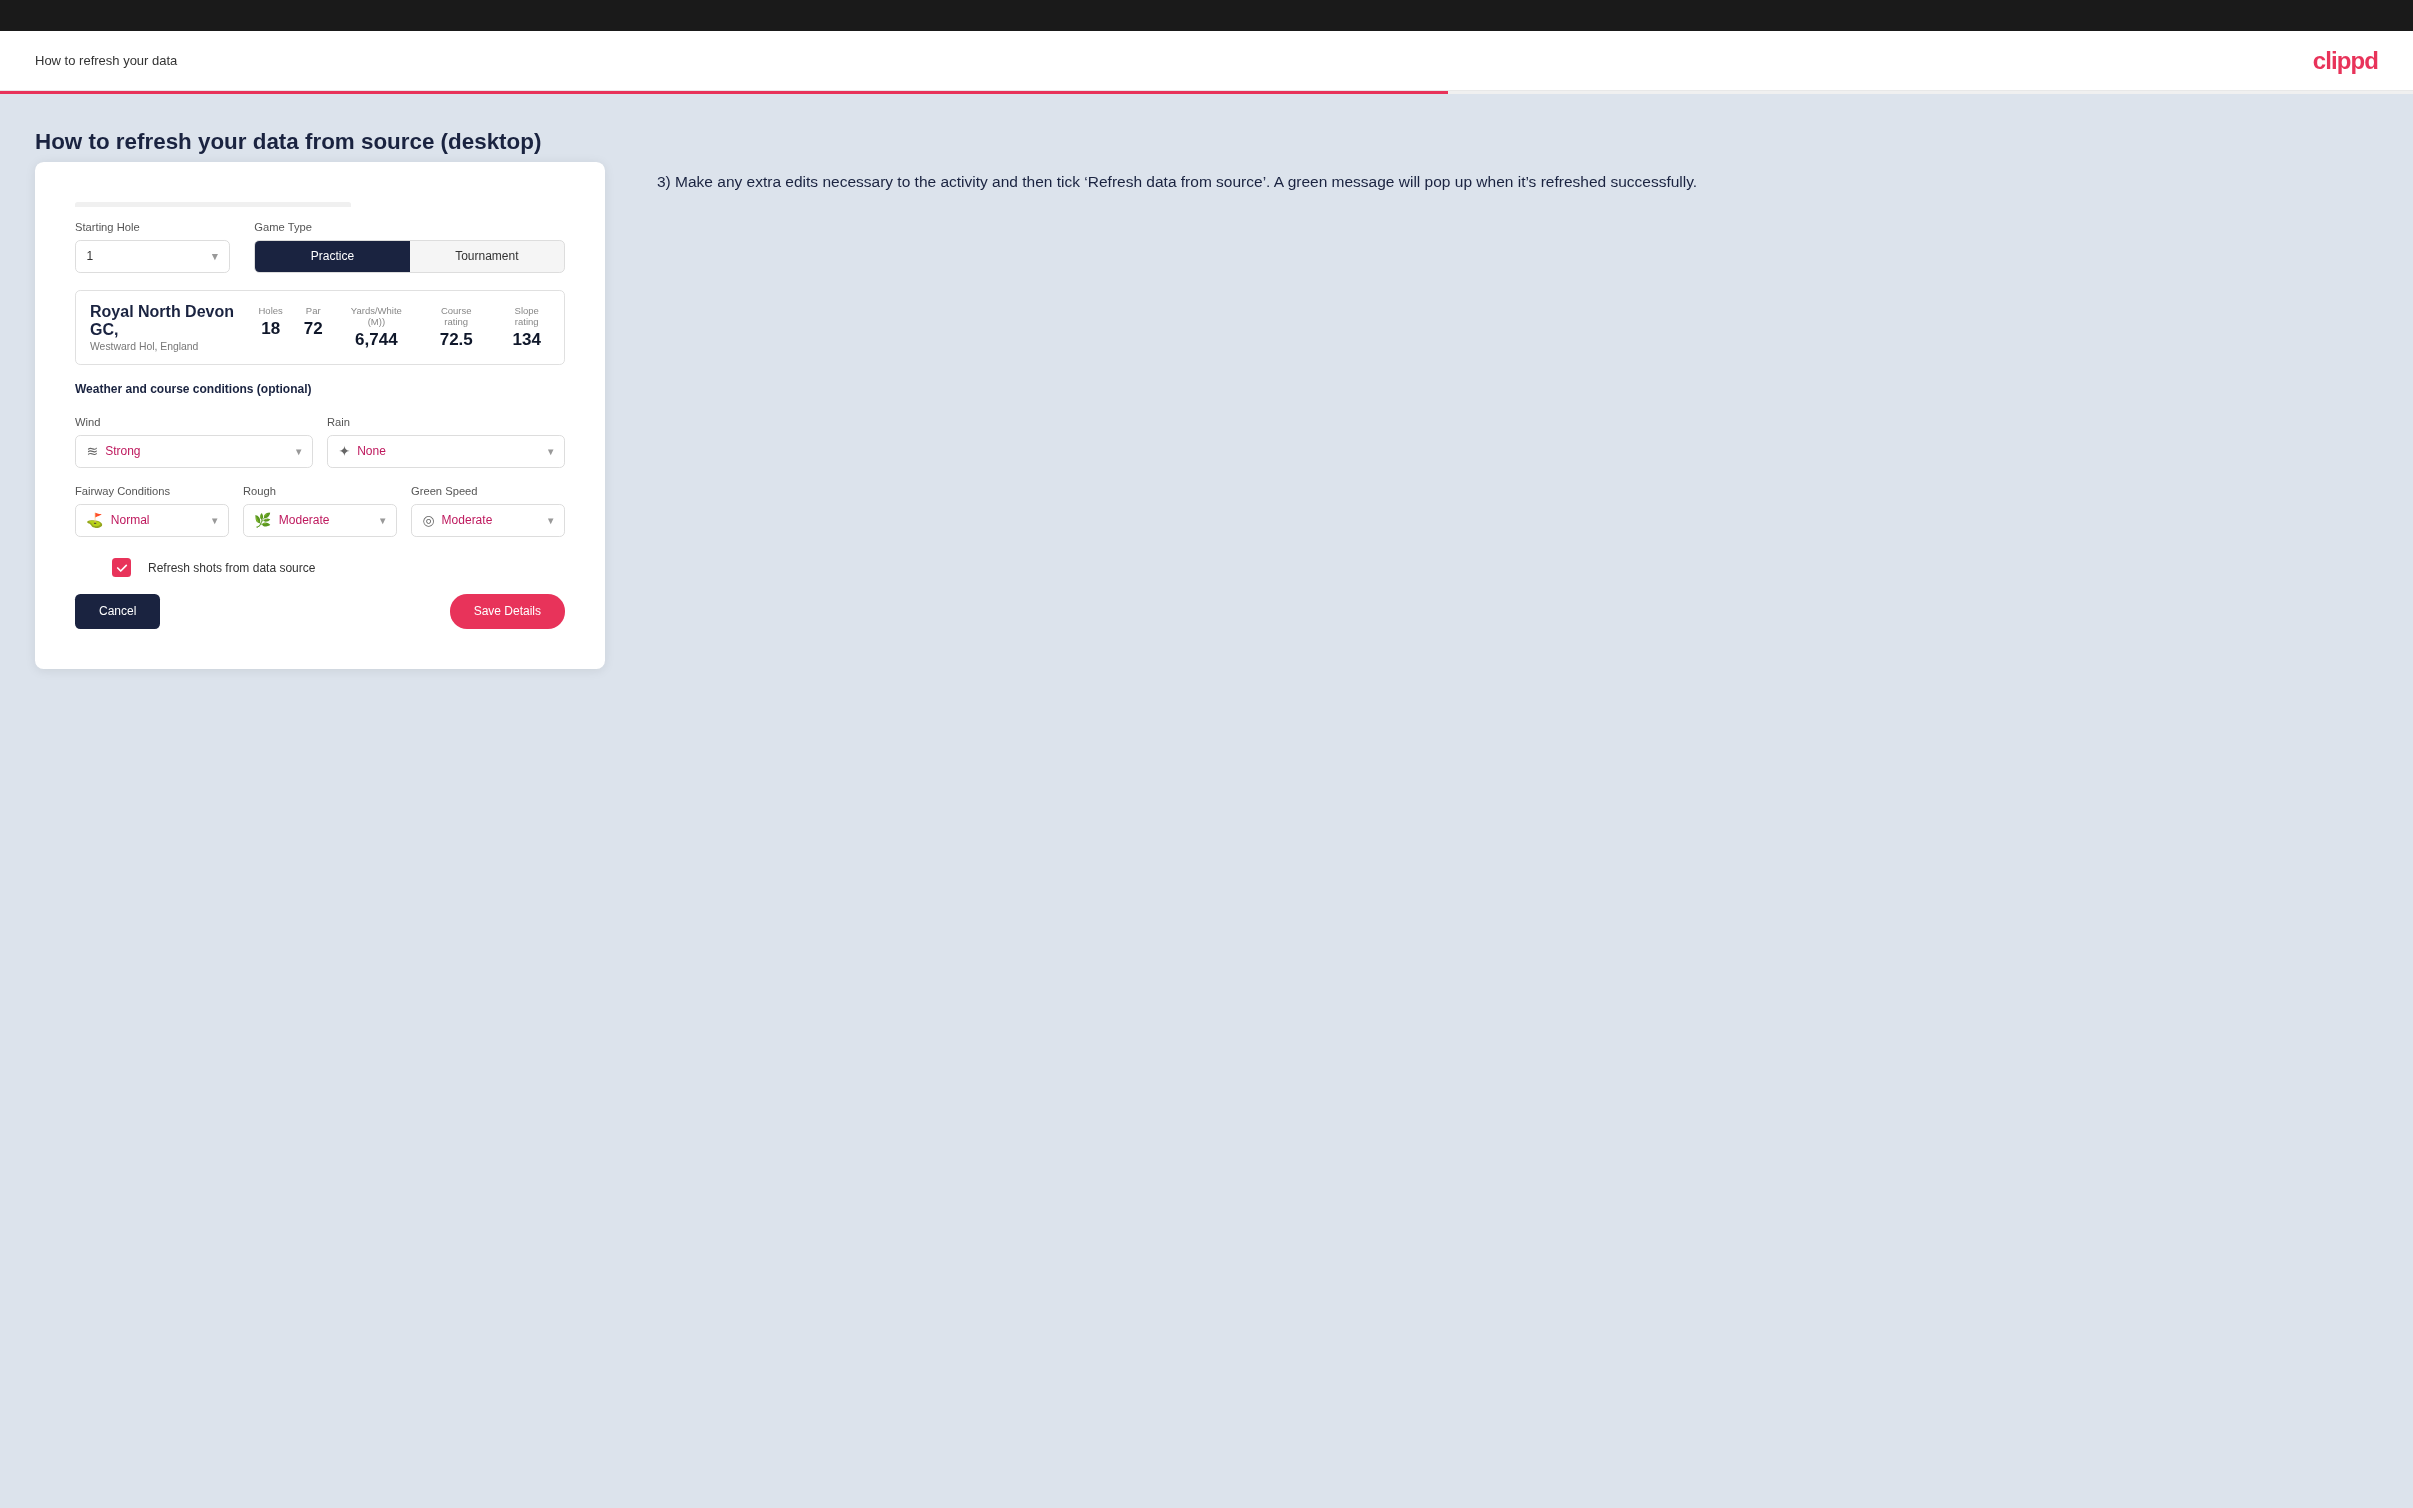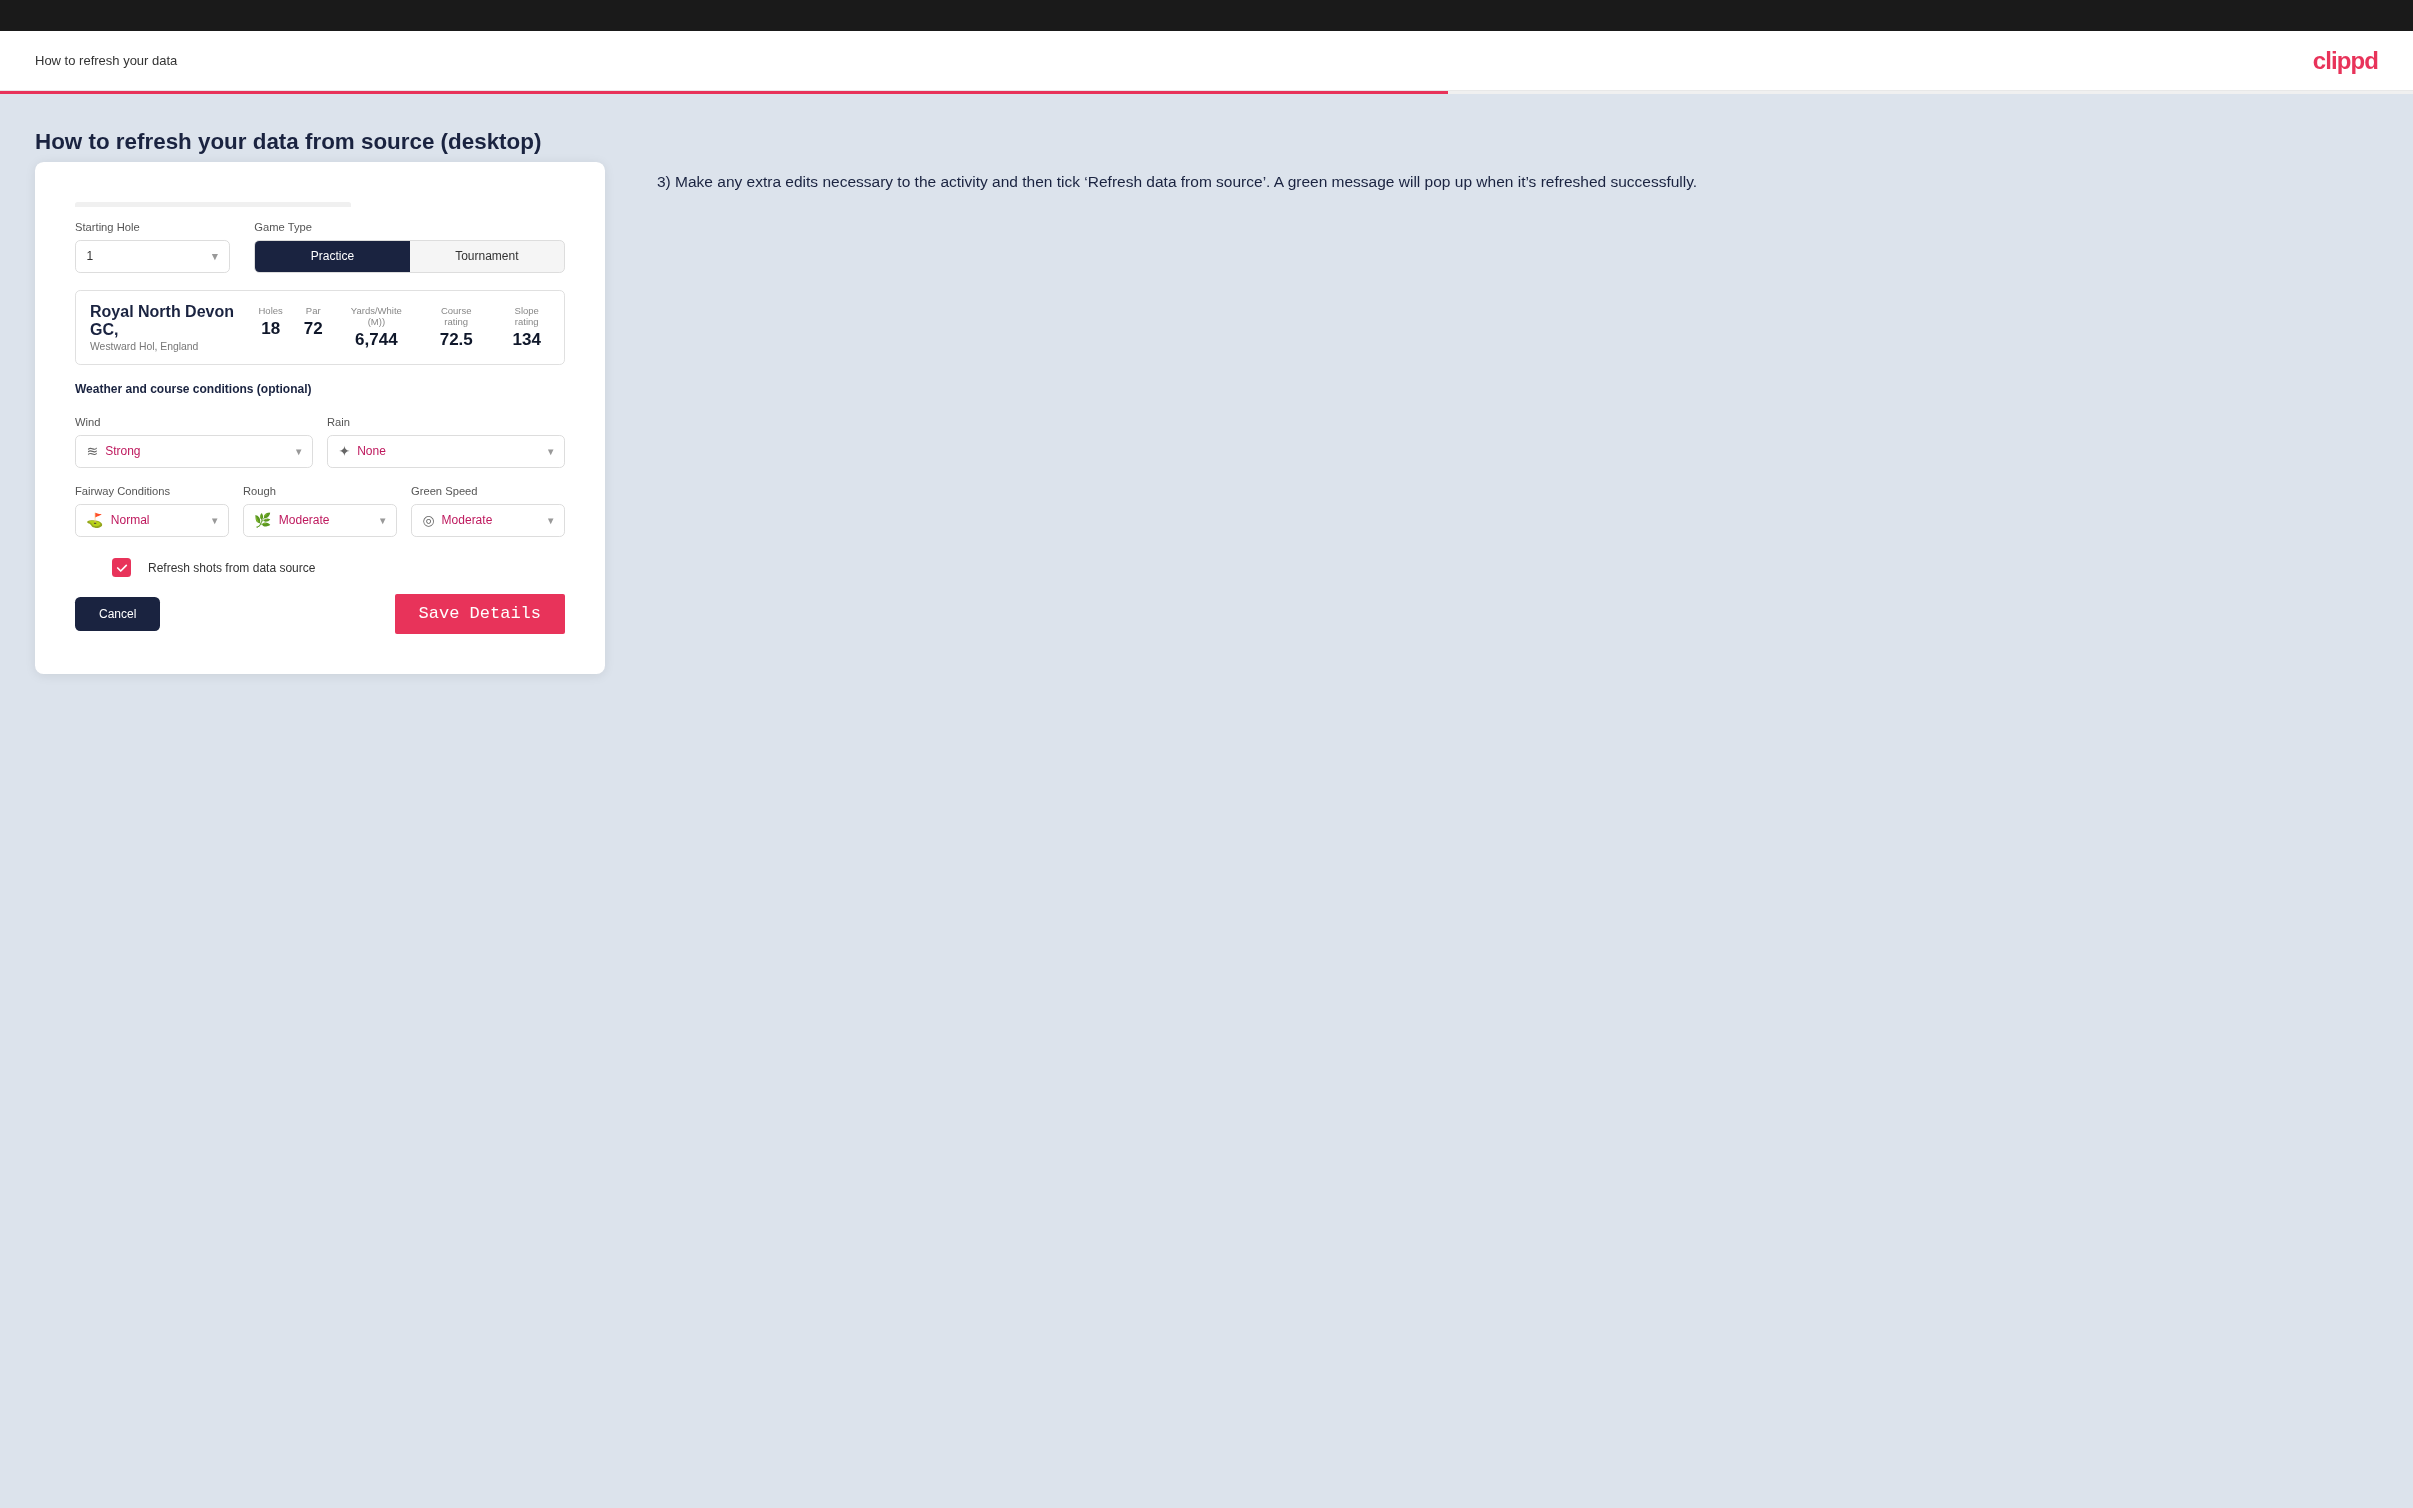--- a/index.html
+++ b/index.html
@@ -246,25 +246,24 @@
       border: none;
       border-radius: 5.2px;
       padding: 10.4px 24px;
       font-size: 12px;
       cursor: pointer;
     }
     .btn-save {
       background: #e8335a;
       color: #fff;
       border: none;
-      border-radius: 2px;
+      border-radius: 17px;
       padding: 10.4px 24px;
-      font-size: 17px;
-      cursor: pointer;
-      font-family: Liberation Mono, monospace;
+      font-size: 12px;
+      cursor: pointer;
     }
     .right-panel {
       flex: 1;
       padding-top: 8.6px;
     }
     .instructions-text {
       font-size: 15.5px;
       color: #1a2340;
       line-height: 1.6;
     }

